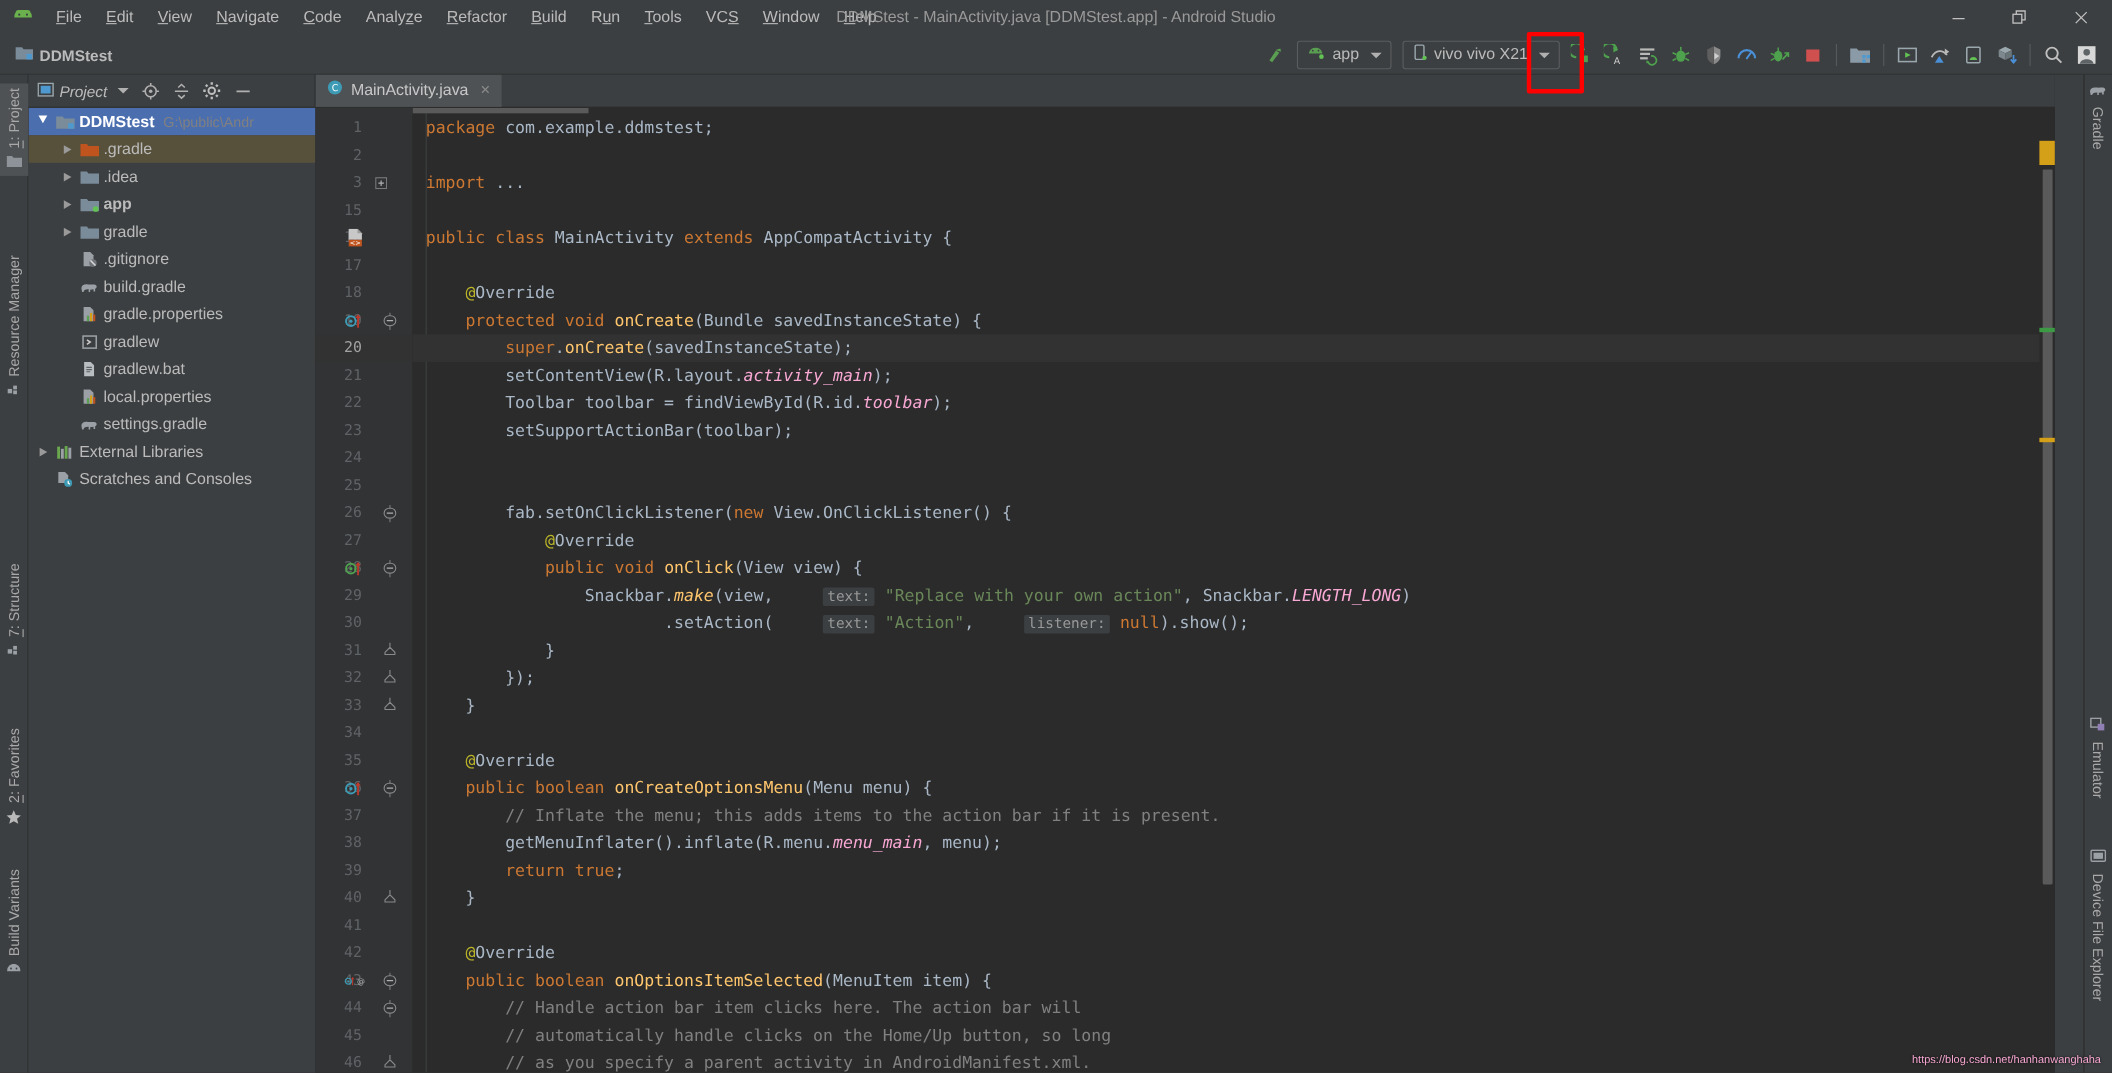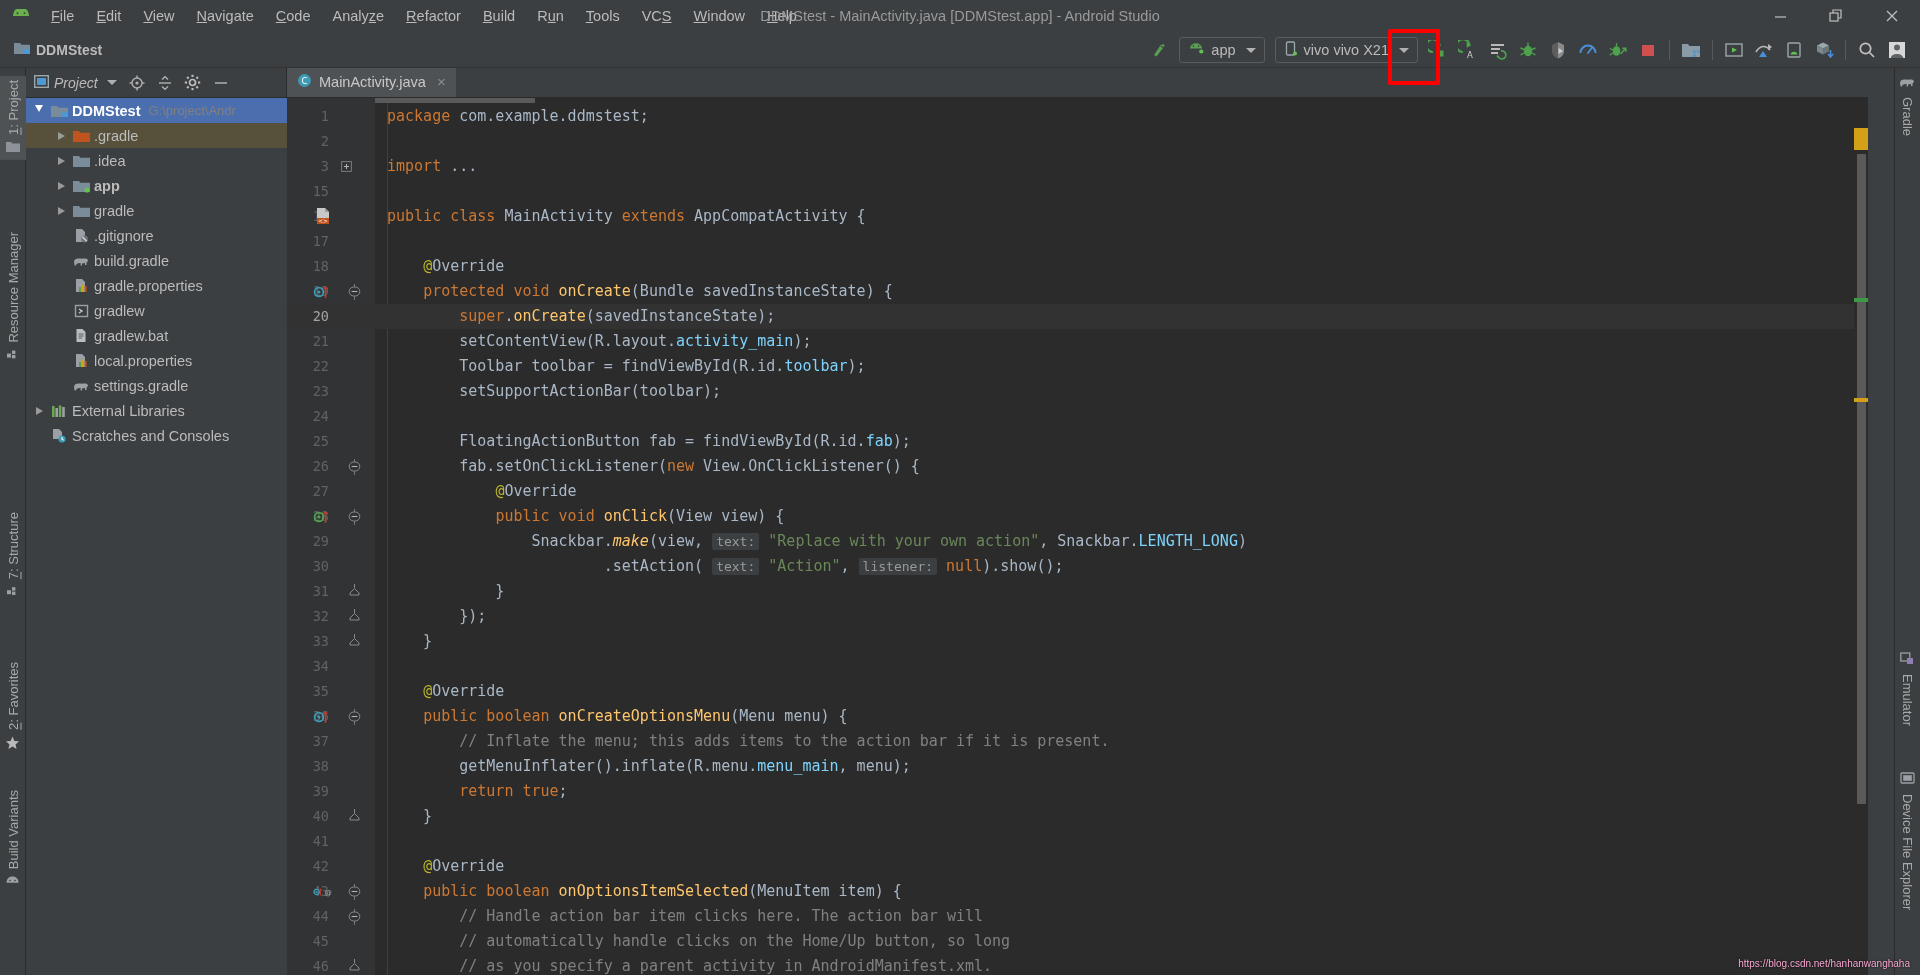--- a/index.html
+++ b/index.html
@@ -125,23 +125,23 @@
   .fold{ position:absolute; left:60px; width:14px; height:25px; display:flex; align-items:center; justify-content:center;}
   .cline{
     position:absolute; left:0; right:0; height:25px; white-space:pre;
     padding-left:12px; color:#a9b7c6;
   }
   .cur-line-bg{ position:absolute; left:-100px; right:0; height:25px; background:#323232; }
   .kw{ color:#cc7832; }
   .st{ color:#6a8759; }
   .cm{ color:#808080; }
   .fn{ color:#ffc66d; }
-  .cst{ color:#7dd3fc; }
+  .cst{ color:#f9a8d4; font-style:italic; }
   .anno{ color:#bbb529; }
-  .hint{ background:#3b3f41; color:#999999; font-size:13px; padding:1px 4px; border-radius:2px; }
+  .hint{ background:#3b3f41; color:#999999; font-size:13px; padding:1px 4px; border-radius:2px;margin-left:36px; }
   .vline{ position:absolute; top:0; bottom:0; width:1px; background:#3d3f41; }
 
   
   .markerbar{ position:absolute; right:0; top:30px; bottom:0; width:14px; background:#2b2b2b;}
   .sbthumb{ position:absolute; right:2px; width:9px; background:#5a5a5a; border-radius:1px;}
   .mk{ position:absolute; right:0; width:14px; height:4px; }
 
   
   .rightstrip{
     position:absolute; right:0; top:68px; width:26px; height:907px;
@@ -484,21 +484,21 @@
           <div class="arrow open">
             <i></i>
           </div>
           <div class="ficon">
             <svg width="17" height="14" viewBox="0 0 17 14">
               <path d="M0 2 h6 l1.4 1.8 H17 V13 H0 Z" fill="#7a8b99"></path>
               <rect x="11" y="8" width="5" height="5" fill="#4e9ad0"></rect>
             </svg>
           </div>
           <span class="lbl bold">DDMStest</span>
-          <span class="path">G:\project\Andr</span>
+          <span class="path">G:\public\Andr</span>
         </div>
         <div class="row hl" style="padding-left: 26px;">
           <div class="arrow">
             <i></i>
           </div>
           <div class="ficon">
             <svg width="17" height="14" viewBox="0 0 17 14">
               <path d="M0 2 h6 l1.4 1.8 H17 V13 H0 Z" fill="#c0541f"></path>
             </svg>
           </div>
@@ -832,21 +832,20 @@
           <div class="cline" style="top: 106px;"><span class="kw">public</span> <span class="kw">class</span> MainActivity <span class="kw">extends</span> AppCompatActivity {</div>
           <div class="cline" style="top: 131px;"></div>
           <div class="cline" style="top: 156px;">    <span class="anno">@</span>Override</div>
           <div class="cline" style="top: 181px;">    <span class="kw">protected</span> <span class="kw">void</span> <span class="fn">onCreate</span>(Bundle savedInstanceState) {</div>
           <div class="cur-line-bg" style="top: 206px;"></div>
           <div class="cline" style="top: 206px;">        <span class="kw">super</span>.<span class="fn">onCreate</span>(savedInstanceState);</div>
           <div class="cline" style="top: 231px;">        <span style="color:#a9b7c6">setContentView</span>(R.layout.<span class="cst">activity_main</span>);</div>
           <div class="cline" style="top: 256px;">        Toolbar toolbar = <span style="color:#a9b7c6">findViewById</span>(R.id.<span class="cst">toolbar</span>);</div>
           <div class="cline" style="top: 281px;">        <span style="color:#a9b7c6">setSupportActionBar</span>(toolbar);</div>
           <div class="cline" style="top: 306px;"></div>
-          <div class="cline" style="top: 331px;">        FloatingActionButton fab = <span style="color:#a9b7c6">findViewById</span>(R.id.<span class="cst">fab</span>);</div>
           <div class="cline" style="top: 356px;">        fab.<span style="color:#a9b7c6">setOnClickListener</span>(<span class="kw">new</span> View.<span style="color:#a9b7c6">OnClickListener</span>() {</div>
           <div class="cline" style="top: 381px;">            <span class="anno">@</span>Override</div>
           <div class="cline" style="top: 406px;">            <span class="kw">public</span> <span class="kw">void</span> <span class="fn">onClick</span>(View view) {</div>
           <div class="cline" style="top: 431px;">                Snackbar.<span class="fn" style="font-style:italic">make</span>(view, <span class="hint">text:</span> <span class="st">"Replace with your own action"</span>, Snackbar.<span class="cst">LENGTH_LONG</span>)</div>
           <div class="cline" style="top: 456px;">                        .<span style="color:#a9b7c6">setAction</span>( <span class="hint">text:</span> <span class="st">"Action"</span>, <span class="hint">listener:</span> <span class="kw">null</span>).<span style="color:#a9b7c6">show</span>();</div>
           <div class="cline" style="top: 481px;">            }</div>
           <div class="cline" style="top: 506px;">        });</div>
           <div class="cline" style="top: 531px;">    }</div>
           <div class="cline" style="top: 556px;"></div>
           <div class="cline" style="top: 581px;">    <span class="anno">@</span>Override</div>

